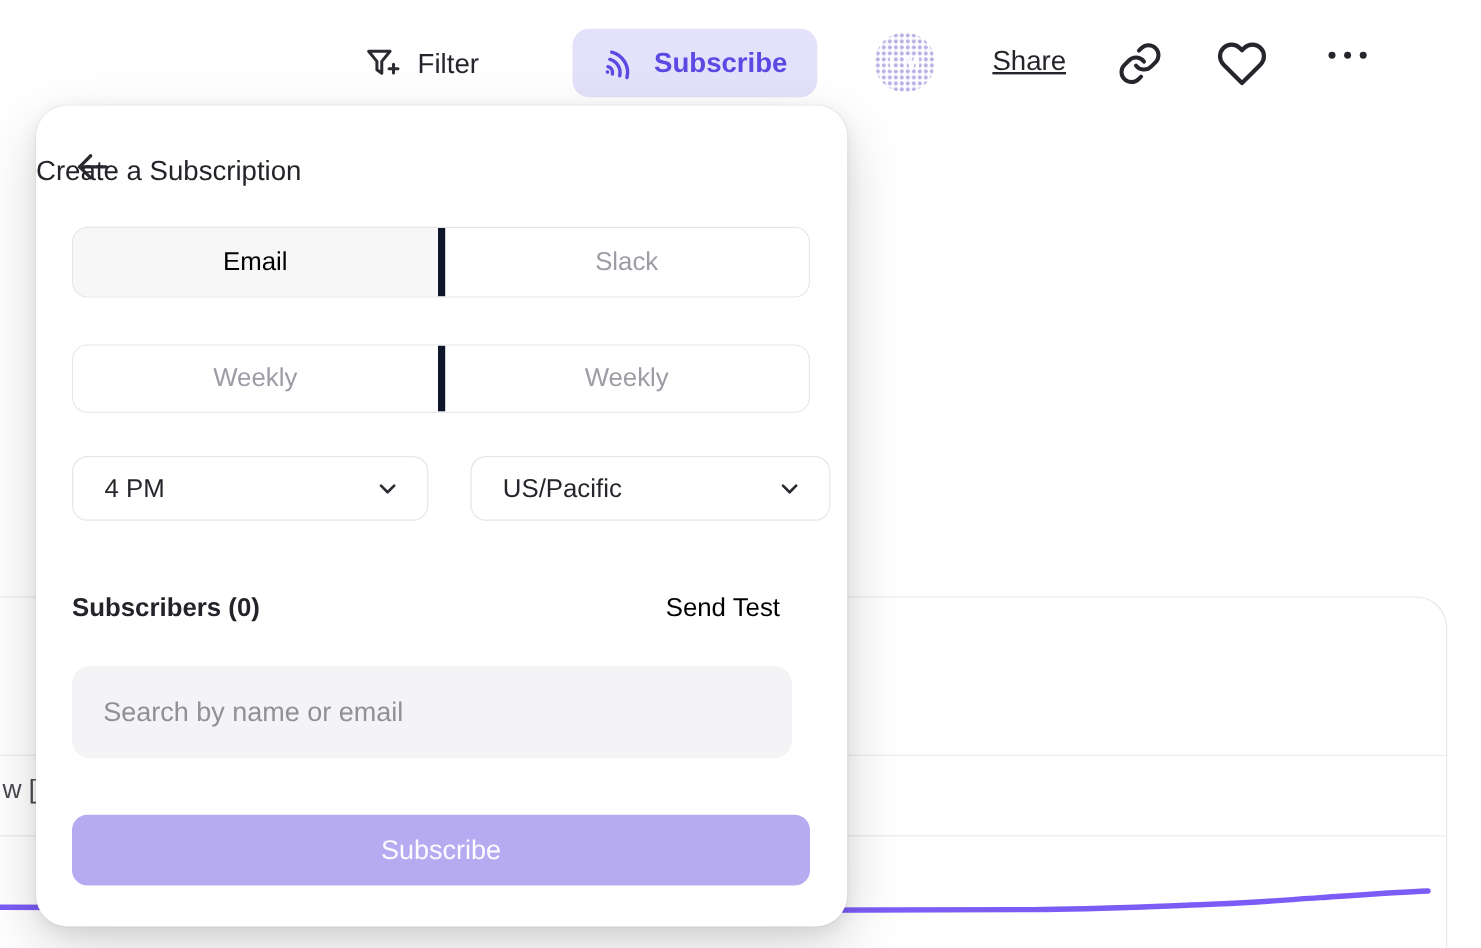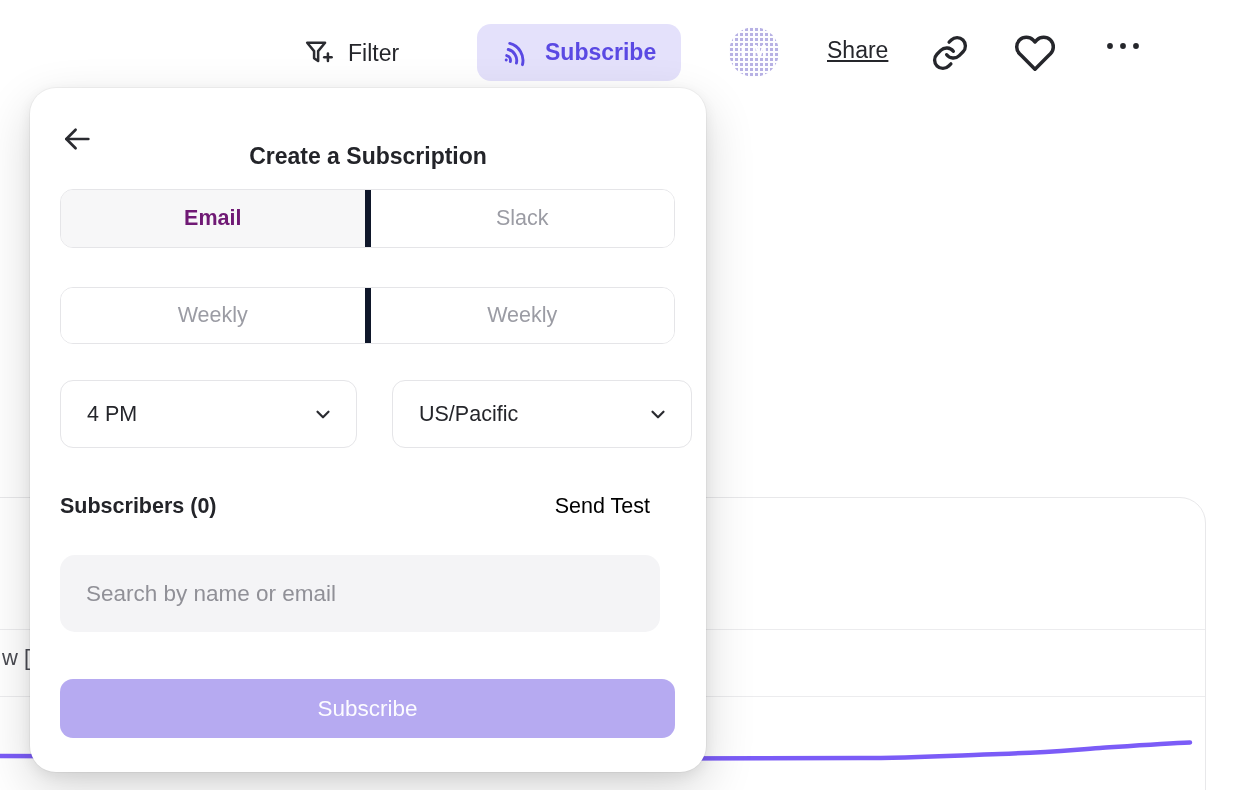--- a/index.html
+++ b/index.html
@@ -51,39 +51,39 @@
   .more-btn { left: 1105px; top: 40px; }
 
   
   .modal {
     position: absolute; left: 30px; top: 88px; width: 676px; height: 684px;
     background: #fff; border-radius: 26px; z-index: 10;
     box-shadow: 0 0 0 1px rgba(0,0,0,0.035), 0 18px 50px rgba(0,0,0,0.16), 0 4px 14px rgba(0,0,0,0.07);
   }
   .back-btn { position: absolute; left: 30px; top: 34px; width: 34px; height: 34px; cursor: pointer; color: #2a2b30; }
   .modal-title {
-    position: absolute; left: 0; right: 0; top: 55px; text-align: center;
-    font-size: 23px; font-weight: 700; color: #232429;
+    position: absolute; left: 0; right: 0; top: 41px; text-align: left;
+    font-size: 23px; font-weight: 400; color: #232429;
   }
   .seg-group {
     position: absolute; left: 30px; width: 615px;
     border: 1px solid #e5e5e8; border-radius: 13px;
     display: flex; overflow: hidden; background: #fff;
   }
   .seg-channel { top: 101px; height: 59px; }
   .seg-freq { top: 199px; height: 57px; }
   .seg {
     flex: 1 1 0; display: flex; align-items: center; justify-content: center;
     font-size: 21.5px; color: #9b9ca4; font-weight: 400; background: #fff; cursor: pointer;
   }
   .seg + .seg { border-left: 6px solid #0f172a; }
-  .seg.selected { background: #f7f7f8; color: #701a75; font-weight: 700; }
+  .seg.selected { background: #f7f7f8; color: #000000; font-weight: 400; }
 
   .select-box {
-    position: absolute; top: 292px; height: 68px;
+    position: absolute; top: 292px; height: 54px;
     border: 1px solid #e5e5e8; border-radius: 13px; background: #fff;
     display: flex; align-items: center; justify-content: space-between;
     padding: 0 22px 0 26px; cursor: pointer;
   }
   .select-box .val { font-size: 21.5px; font-weight: 500; color: #25262b; }
   .time-select { left: 30px; width: 297px; }
   .tz-select { left: 362px; width: 300px; }
 
   .subscribers-lbl { position: absolute; left: 30px; top: 406px; font-size: 21.5px; font-weight: 600; color: #232429; }
   .send-test-lbl { position: absolute; right: 56px; top: 406px; font-size: 21.5px; font-weight: 400; color: #000000; cursor: pointer; }

